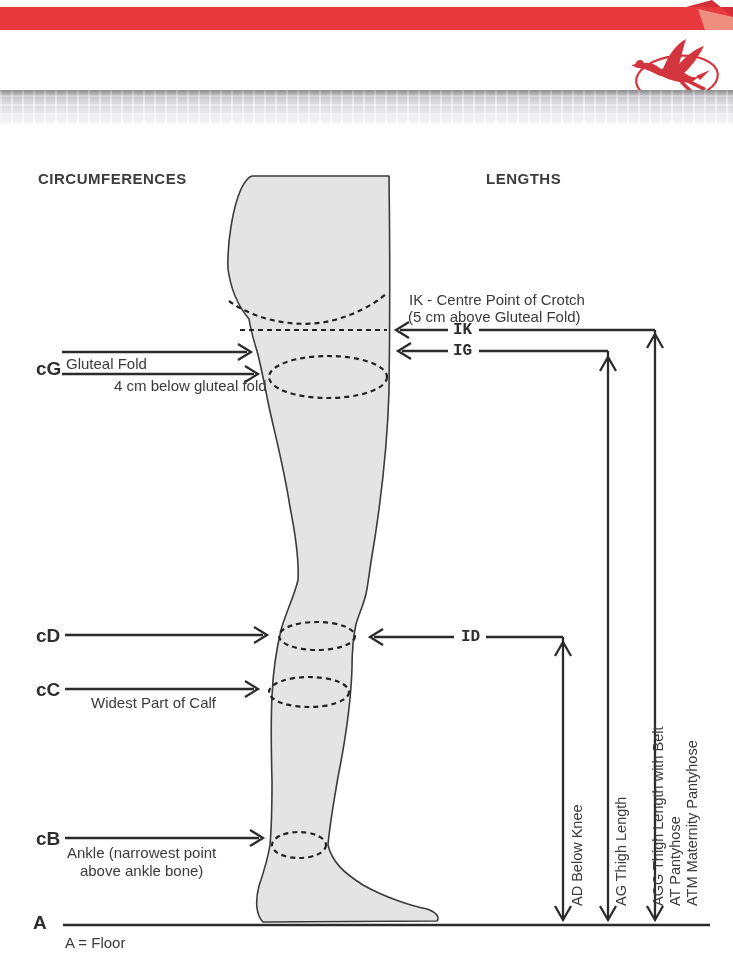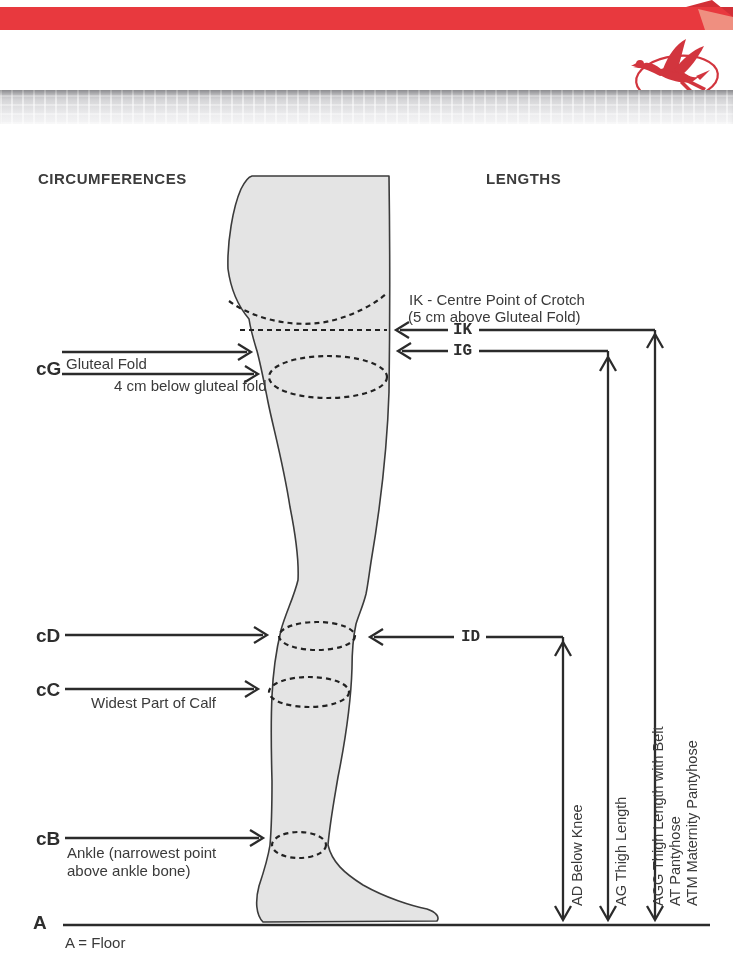--- a/index.html
+++ b/index.html
@@ -157,21 +157,21 @@
   <div class="code" style="left:36px;top:358px;">cG</div>
   <div class="note" style="left:66px;top:355px;">Gluteal Fold</div>
   <div class="note" style="left:66px;top:377px;margin-left:48px;">4 cm below gluteal fold</div>
 
   <div class="code" style="left:36px;top:625px;">cD</div>
 
   <div class="code" style="left:36px;top:679px;">cC</div>
   <div class="note" style="left:67px;top:694px;margin-left:24px;">Widest Part of Calf</div>
 
   <div class="code" style="left:36px;top:828px;">cB</div>
-  <div class="note pre" style="left:67px;top:844px;">Ankle (narrowest point
+  <div class="note pre" style="left:67px;top:844px;text-align:center;">Ankle (narrowest point
 above ankle bone)</div>
 
   <div class="code" style="left:33px;top:912px;">A</div>
   <div class="note" style="left:65px;top:934px;">A = Floor</div>
 
   <div class="note" style="left:409px;top:291px;">IK - Centre Point of Crotch</div>
   <div class="note" style="left:408px;top:308px;text-align:center;">(5 cm above Gluteal Fold)</div>
 
   <div class="mcode" style="left:453px;top:321px;">IK</div>
   <div class="mcode" style="left:453px;top:342px;">IG</div>

